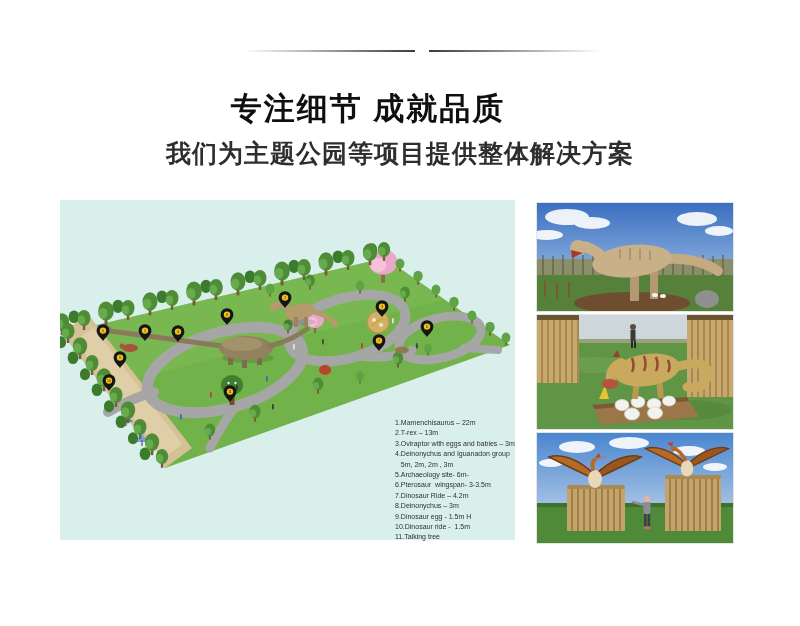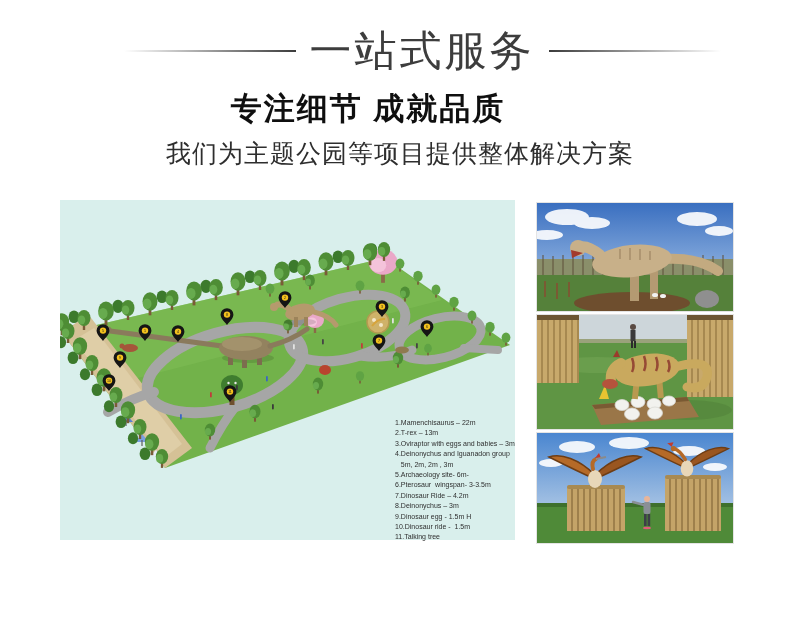--- a/index.html
+++ b/index.html
@@ -18,21 +18,21 @@
   .banner-line.right{background:linear-gradient(to left,rgba(70,70,70,0),#3b3b3b);}
   .banner-title{
     font-size:42px;font-weight:500;color:#3d3d3d;letter-spacing:3px;white-space:nowrap;
   }
   .main-heading{
     position:absolute;top:88px;left:0;width:736px;text-align:center;
     font-size:31px;font-weight:700;color:#0f0f0f;letter-spacing:2px;
   }
   .sub-heading{
     position:absolute;top:137px;left:0;width:800px;text-align:center;
-    font-size:25px;font-weight:400;color:#2e2e2e;letter-spacing:1px;
+    font-size:25px;font-weight:700;color:#2e2e2e;letter-spacing:1px;
   }
   
   .plan{
     position:absolute;left:60px;top:200px;width:455px;height:340px;
     background:#d9efec;
   }
   .plan svg{position:absolute;left:0;top:0;}
   .legend{
     position:absolute;left:335px;top:218px;width:130px;
     font-size:7px;line-height:10.4px;color:#2f2f2f;white-space:pre;
@@ -43,21 +43,20 @@
     width:196px;background:#cfe0ee;margin-bottom:4px;position:relative;
     outline:1px solid #e4e4e4;
   }
   .photo svg{display:block;}
 </style>
 </head>
 <body>
 
 <div class="banner-row">
   <div class="banner-line left"></div>
-  <div class="banner-title">一站式服务</div>
   <div class="banner-line right"></div>
 </div>
 <div class="main-heading">专注细节 成就品质</div>
 <div class="sub-heading">我们为主题公园等项目提供整体解决方案</div>
 
 <div class="plan">
   <svg width="455" height="340" viewBox="0 0 455 340">
     <defs>
       <g id="tree">
         <rect x="-1.2" y="-4" width="2.4" height="6" fill="#7a5b37"></rect>

